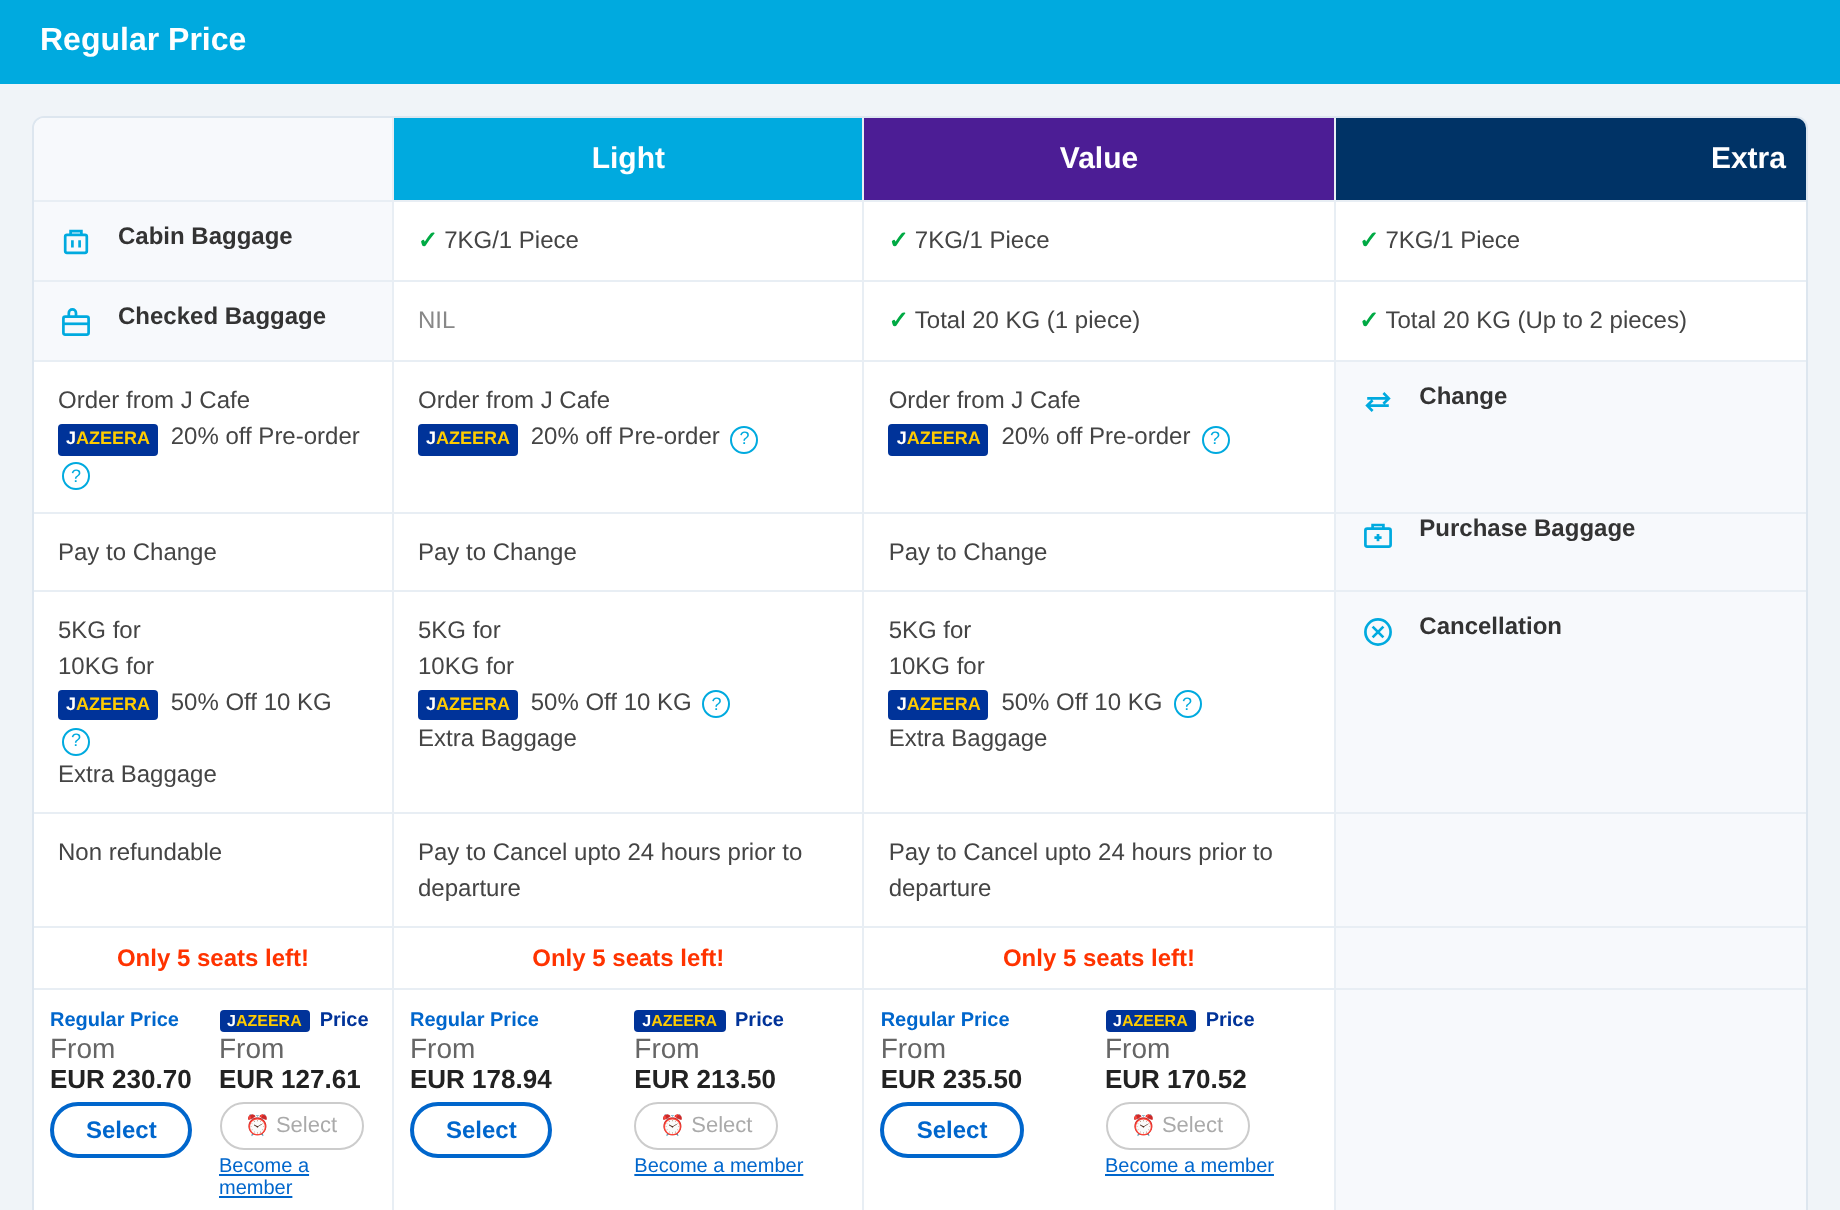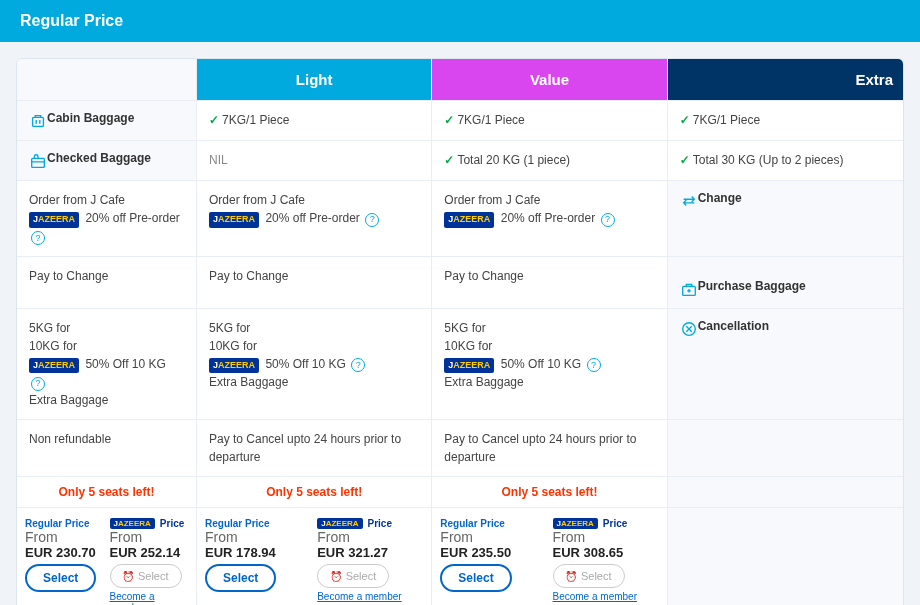--- a/index.html
+++ b/index.html
@@ -22,36 +22,36 @@
 
     
     .col-header {
       padding: 12px 10px;
       text-align: center;
       color: white;
       font-weight: bold;
       font-size: 15px;
     }
     .col-header.light { background: #00aadf; }
-    .col-header.value { background: #d946ef; }
+    .col-header.value { background: #4c1d95; }
     .col-header.extra { background: #003366; text-align: right; }
 
     .label-cell {
       display: flex;
       align-items: flex-start;
       padding: 10px 12px;
       border-bottom: 1px solid #e8eef4;
       background: #f7f9fc;
-      gap: 0;
+      gap: 12px;
       color: #333;
       font-weight: 600;
       font-size: 12px;
     }
 
-    .label-cell.tall { align-items: flex-start; padding-top: 22px; }
+    .label-cell.tall { align-items: flex-start; padding-top: 0; }
 
     .label-icon {
       width: 18px;
       height: 18px;
       flex-shrink: 0;
       margin-top: 1px;
     }
 
     .value-cell {
       padding: 10px 12px;
@@ -239,21 +239,21 @@
         </svg>
         <span>Checked Baggage</span>
       </div>
       <div class="grid-cell value-cell">
         <span class="text-gray">NIL</span>
       </div>
       <div class="grid-cell value-cell">
         <span class="check-green">✓</span><span>Total 20 KG (1 piece)</span>
       </div>
       <div class="grid-cell value-cell">
-        <span class="check-green">✓</span><span>Total 30 KG (Up to 2 pieces)</span>
+        <span class="check-green">✓</span><span>Total 20 KG (Up to 2 pieces)</span>
       </div>
 
       <div class="grid-cell value-cell">
         <div><span>Order from J Cafe</span></div>
         <div>
           <span class="promo-badge">J<span>AZEERA</span></span>
           <span>20% off Pre-order</span>
           <span class="info-icon">?</span>
         </div>
       </div>
@@ -367,21 +367,21 @@
             <div class="price-from">From</div>
             <div class="price-amount">EUR 230.70</div>
             <button class="btn-select">Select</button>
           </div>
           <div style="flex:1;">
             <div style="display:flex;align-items:center;gap:2px;">
               <span class="promo-badge" style="font-size:8px;">J<span>AZEERA</span></span>
               <span class="price-label" style="color:#003399;">Price</span>
             </div>
             <div class="price-from">From</div>
-            <div class="price-amount">EUR 252.14</div>
+            <div class="price-amount">EUR 127.61</div>
             <button class="btn-select-disabled">
               <span style="margin-right:3px;font-size:10px;">⏰</span>
               <span>Select</span>
             </button>
             <div class="become-member">Become a member</div>
           </div>
         </div>
       </div>
 
       <div class="grid-cell" style="padding:10px 8px; border-bottom:1px solid #e8eef4;">
@@ -391,21 +391,21 @@
             <div class="price-from">From</div>
             <div class="price-amount">EUR 178.94</div>
             <button class="btn-select">Select</button>
           </div>
           <div style="flex:1;">
             <div style="display:flex;align-items:center;gap:2px;">
               <span class="promo-badge" style="font-size:8px;">J<span>AZEERA</span></span>
               <span class="price-label" style="color:#003399;">Price</span>
             </div>
             <div class="price-from">From</div>
-            <div class="price-amount">EUR 321.27</div>
+            <div class="price-amount">EUR 213.50</div>
             <button class="btn-select-disabled">
               <span style="margin-right:3px;font-size:10px;">⏰</span>
               <span>Select</span>
             </button>
             <div class="become-member">Become a member</div>
           </div>
         </div>
       </div>
 
       <div class="grid-cell" style="padding:10px 8px; border-bottom:1px solid #e8eef4;">
@@ -415,21 +415,21 @@
             <div class="price-from">From</div>
             <div class="price-amount">EUR 235.50</div>
             <button class="btn-select">Select</button>
           </div>
           <div style="flex:1;">
             <div style="display:flex;align-items:center;gap:2px;">
               <span class="promo-badge" style="font-size:8px;">J<span>AZEERA</span></span>
               <span class="price-label" style="color:#003399;">Price</span>
             </div>
             <div class="price-from">From</div>
-            <div class="price-amount">EUR 308.65</div>
+            <div class="price-amount">EUR 170.52</div>
             <button class="btn-select-disabled">
               <span style="margin-right:3px;font-size:10px;">⏰</span>
               <span>Select</span>
             </button>
             <div class="become-member">Become a member</div>
           </div>
         </div>
       </div>
 
       <div class="grid-cell last-row" style="background:#f7f9fc;"></div>

